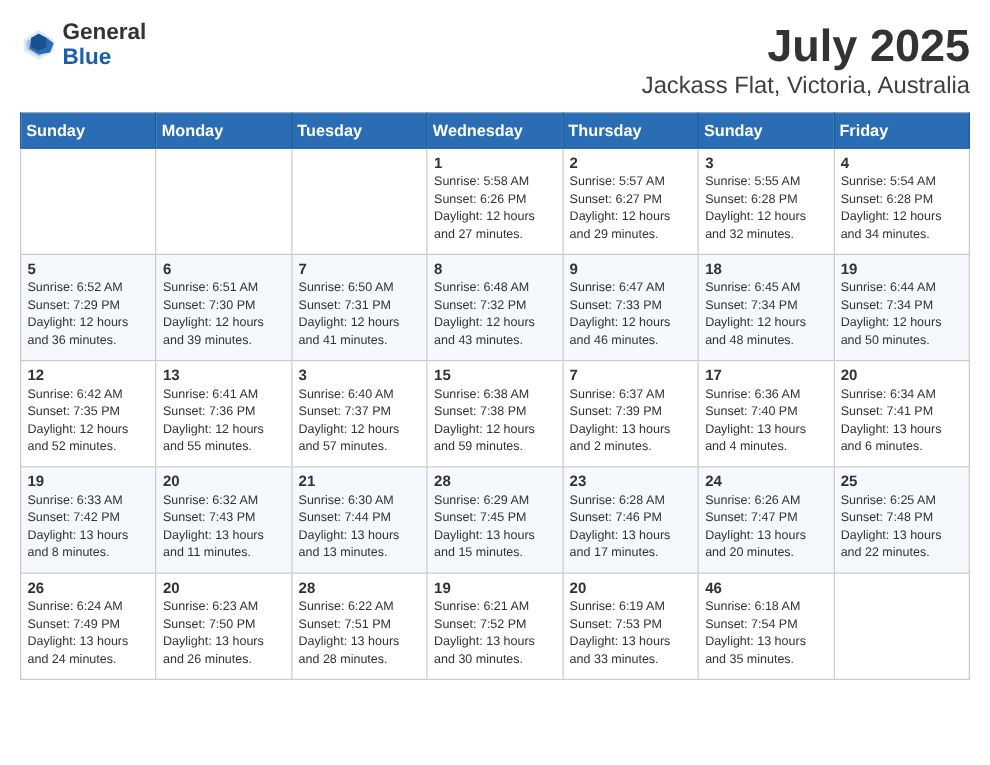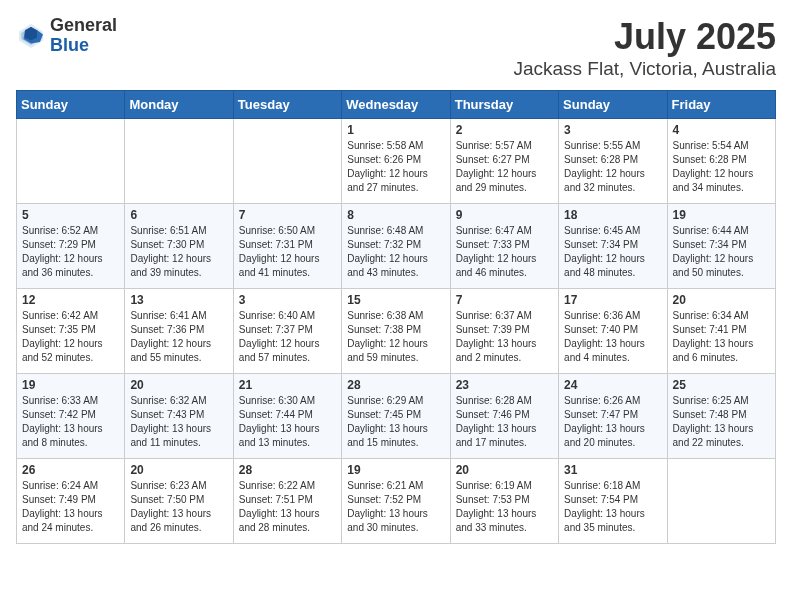--- a/index.html
+++ b/index.html
@@ -155,17 +155,17 @@
         <td><span class="day-number">23</span><span class="day-info">Sunrise: 6:28 AM<br>Sunset: 7:46 PM<br>Daylight: 13 hours and 17 minutes.</span></td>
         <td><span class="day-number">24</span><span class="day-info">Sunrise: 6:26 AM<br>Sunset: 7:47 PM<br>Daylight: 13 hours and 20 minutes.</span></td>
         <td><span class="day-number">25</span><span class="day-info">Sunrise: 6:25 AM<br>Sunset: 7:48 PM<br>Daylight: 13 hours and 22 minutes.</span></td>
       </tr>
       <tr>
         <td><span class="day-number">26</span><span class="day-info">Sunrise: 6:24 AM<br>Sunset: 7:49 PM<br>Daylight: 13 hours and 24 minutes.</span></td>
         <td><span class="day-number">20</span><span class="day-info">Sunrise: 6:23 AM<br>Sunset: 7:50 PM<br>Daylight: 13 hours and 26 minutes.</span></td>
         <td><span class="day-number">28</span><span class="day-info">Sunrise: 6:22 AM<br>Sunset: 7:51 PM<br>Daylight: 13 hours and 28 minutes.</span></td>
         <td><span class="day-number">19</span><span class="day-info">Sunrise: 6:21 AM<br>Sunset: 7:52 PM<br>Daylight: 13 hours and 30 minutes.</span></td>
         <td><span class="day-number">20</span><span class="day-info">Sunrise: 6:19 AM<br>Sunset: 7:53 PM<br>Daylight: 13 hours and 33 minutes.</span></td>
-        <td><span class="day-number">31</span><span class="day-info">Sunrise: 6:18 AM<br>Sunset: 7:54 PM<br>Daylight: 13 hours and 35 minutes.</span></td>
+        <td><span class="day-number">46</span><span class="day-info">Sunrise: 6:18 AM<br>Sunset: 7:54 PM<br>Daylight: 13 hours and 35 minutes.</span></td>
         <td class="empty-cell"></td>
       </tr>
     </tbody>
 </table>
 
 </body></html>

